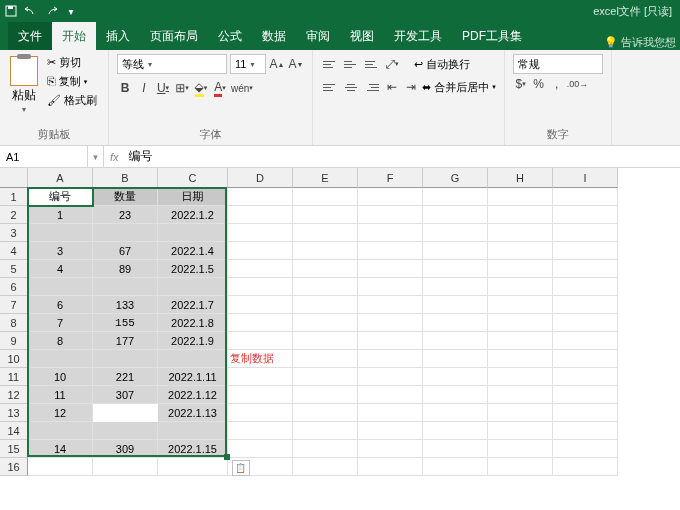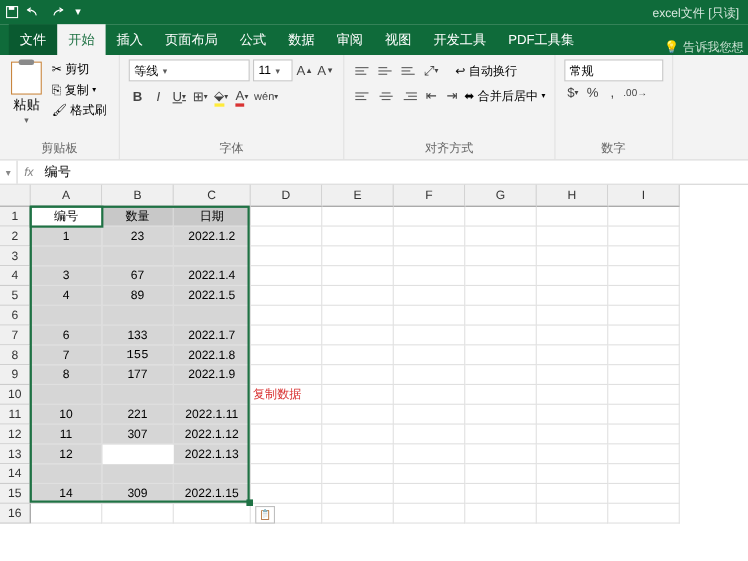--- a/index.html
+++ b/index.html
@@ -201,40 +201,40 @@
           <span style="width:12px"></span>
         </div>
       <div class="font-btn">⇤</div>
       <div class="font-btn">⇥</div>
       <div class="align-ctrl">
           <span>⬌</span>
           <span>合并后居中</span>
           <span style="font-size:7px">▾</span>
         </div>
     </div>
-    <div class="rgroup-label">对齐方式</div>
   </div>
 
   <div class="rgroup">
     <div class="font-row">
         <div class="dd" style="width:90px">
           <span>常规</span>
         </div>
       </div>
     <div class="num-row">
       <div class="font-btn">$<span style="font-size:7px">▾</span></div>
       <div class="font-btn">%</div>
       <div class="font-btn">,</div>
       <div class="font-btn" style="font-size:9px">.00→</div>
     </div>
     <div class="rgroup-label">数字</div>
   </div>
 </div>
 
 <div class="namebox-row">
+  <div class="namebox">A1</div>
   <div class="nb-dd">▾</div>
   <div class="fx-wrap">
     <span class="fx">fx</span>
     <span class="formula">编号</span>
   </div>
 </div>
 
 <div class="grid-wrap">
   <div style="display:flex;flex-direction:column">
     <div style="display:flex">

